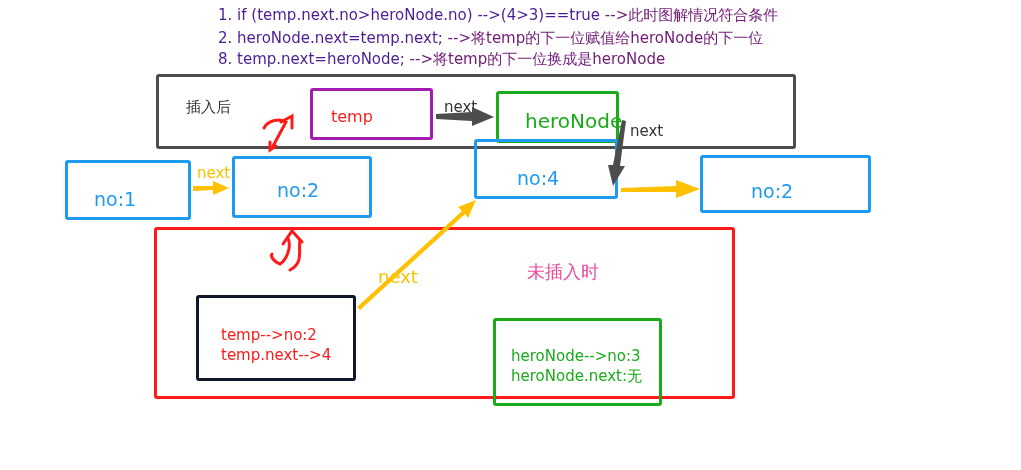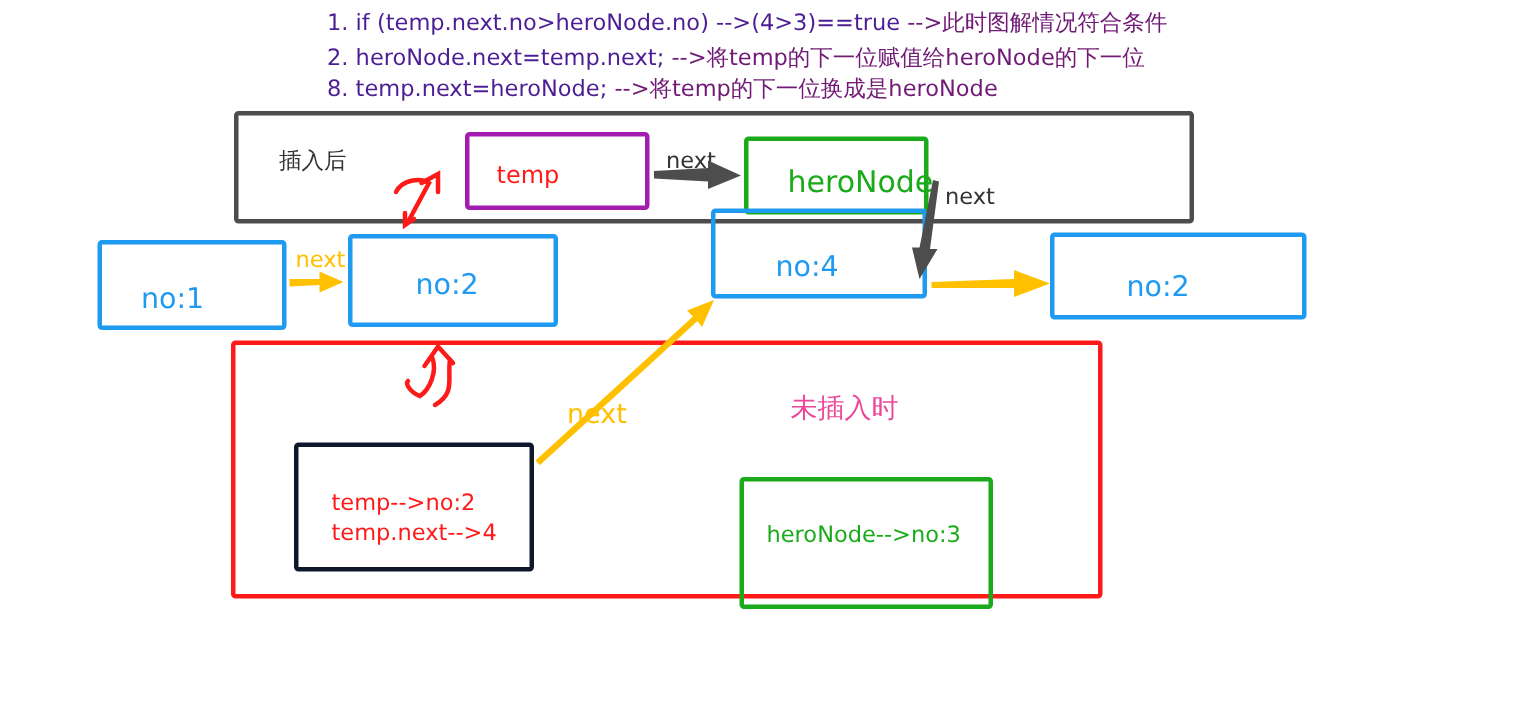--- a/index.html
+++ b/index.html
@@ -57,20 +57,21 @@
 <div class="box" style="left:154px; top:227px; width:581px; height:172px; border:3px solid #ff1a1a;"></div>
 <div class="label" style="left:527px; top:260px; font-size:18px; color:#ec4899;">未插入时</div>
 <div class="label" style="left:378px; top:266px; font-size:18px; color:#ffc000;">next</div>
 
 <div class="box" style="left:196px; top:295px; width:160px; height:86px; border:3px solid #0f172a;">
   <div class="label" style="left:22px; top:28px; font-size:15px; color:#ff1a1a;">temp--&gt;no:2</div>
   <div class="label" style="left:22px; top:48px; font-size:15px; color:#ff1a1a;">temp.next--&gt;4</div>
 </div>
 <div class="box" style="left:493px; top:287px; width:169px; height:88px; border:3px solid #1aaa1a;margin-top:31px;">
   <div class="label" style="left:15px; top:26px; font-size:15px; color:#1aaa1a;">heroNode--&gt;no:3</div>
+  <div class="label" style="left:15px; top:46px; font-size:15px; color:#1aaa1a;">heroNode.next:无</div>
 </div>
 
 <svg class="overlay" width="1021" height="470">
 
   <g>
     <polygon points="436,114 472,112 472,107 494,117 472,126 472,121 436,119" fill="#4d4d4d"></polygon>
   </g>
 
   <g>
     <polygon points="622,120 626,121 620,166 625,166 613,186 608,165 613,165" fill="#4d4d4d"></polygon>

